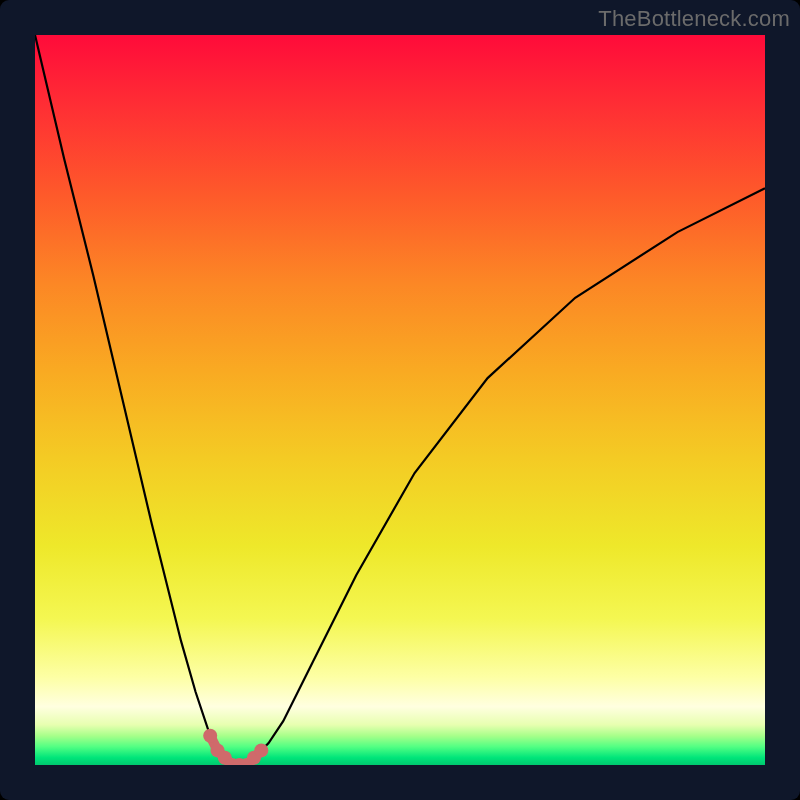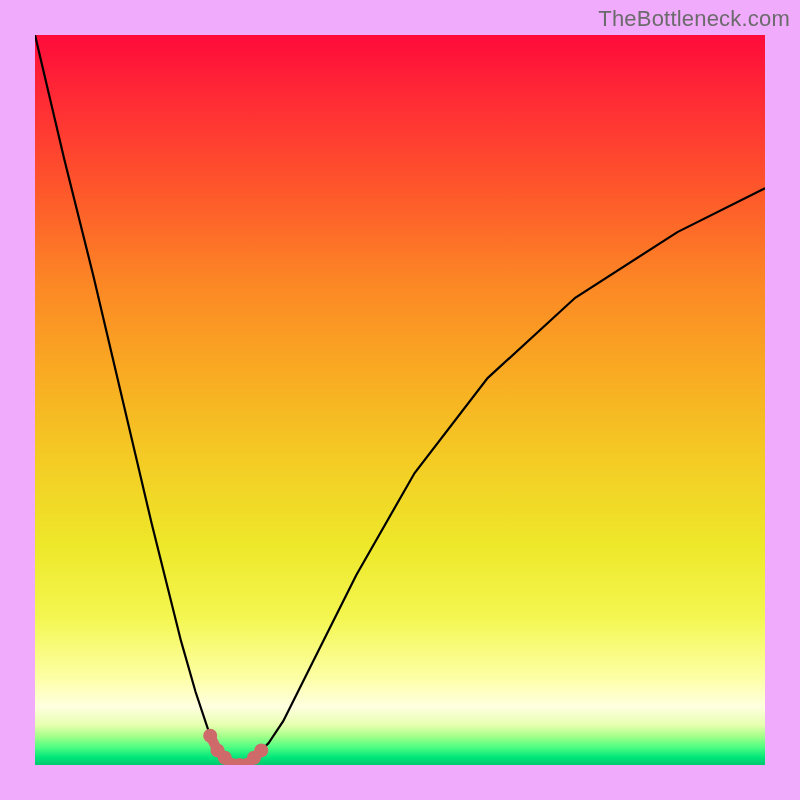--- a/index.html
+++ b/index.html
@@ -8,21 +8,22 @@
     width: 800px;
     height: 800px;
     background: #000;
     overflow: hidden;
     font-family: Arial, Helvetica, sans-serif;
   }
   .frame {
     position: absolute;
     left: 0; top: 0;
     width: 800px; height: 800px;
-    background: #f0abfc;
+    background: #0f172a;
+    border-radius: 9px;
   }
   .plot {
     position: absolute;
     left: 35px;
     top: 35px;
     width: 730px;
     height: 730px;
     background: linear-gradient(to bottom,
       #ff0b3a 0%,
       #ff2f34 10%,

